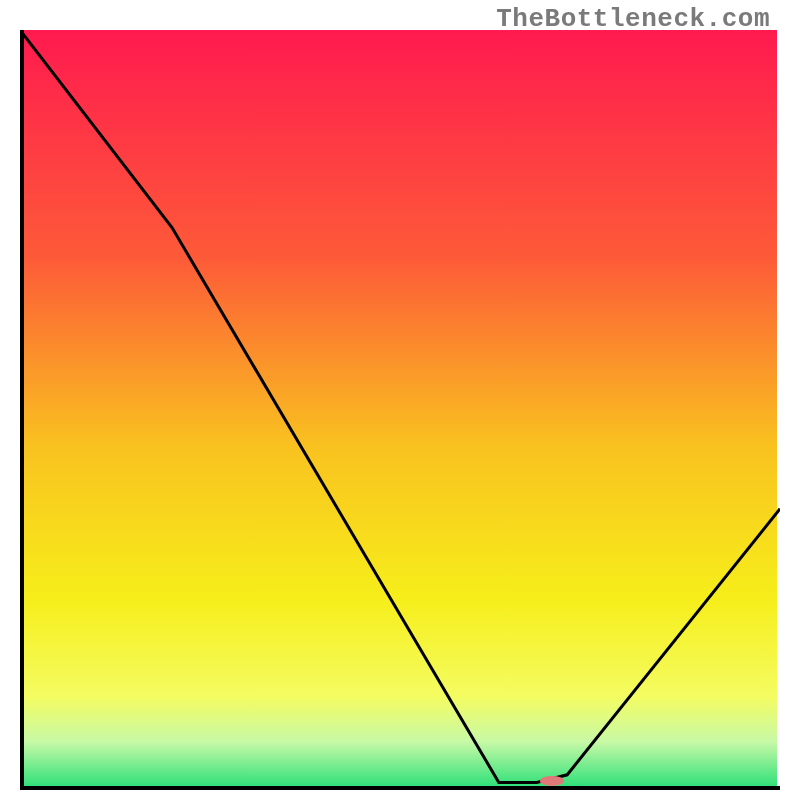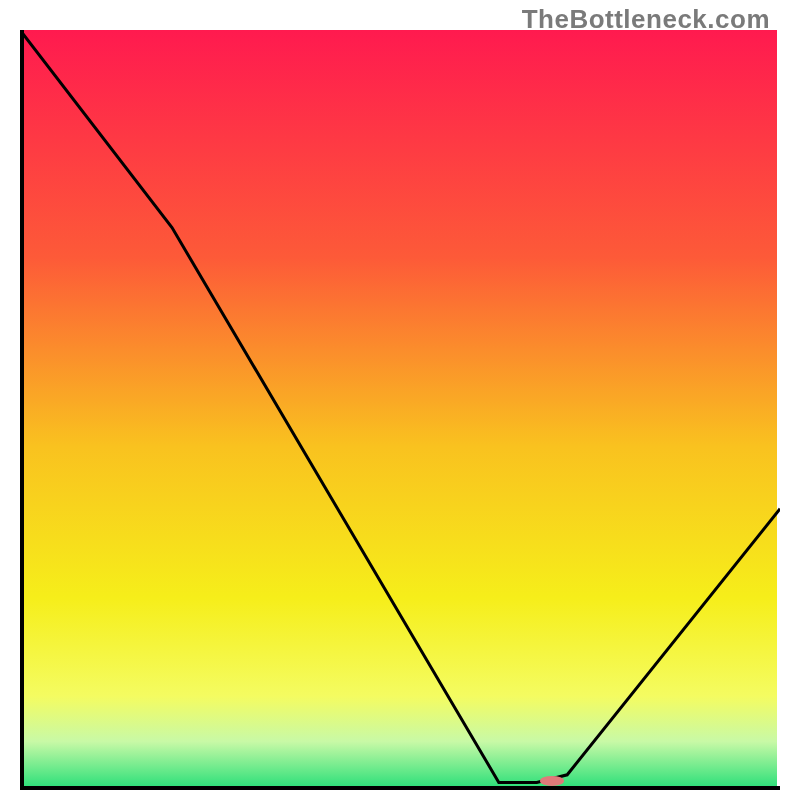--- a/index.html
+++ b/index.html
@@ -7,20 +7,21 @@
     padding: 0;
     width: 800px;
     height: 800px;
     background: #ffffff;
     font-family: Arial, sans-serif;
   }
   .wrapper {
     position: relative;
     width: 780px;
     height: 800px;
+    font-family: Liberation Mono, monospace;
   }
   .watermark {
     position: absolute;
     top: 4px;
     right: 10px;
     font-size: 26px;
     font-weight: bold;
     color: #7a7a7a;
     letter-spacing: 0.5px;
   }

